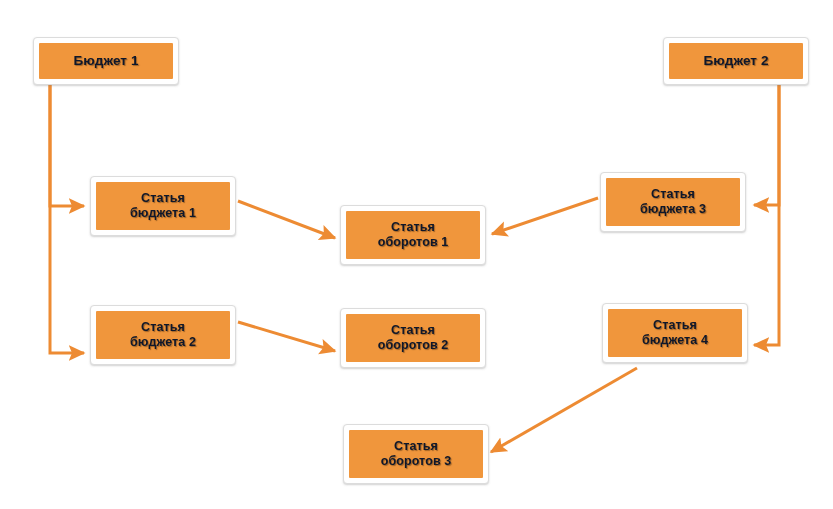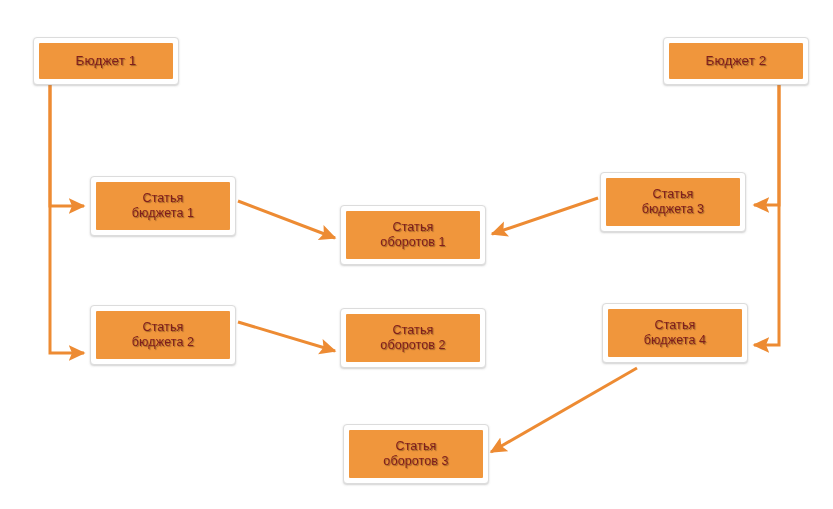--- a/index.html
+++ b/index.html
@@ -40,22 +40,22 @@
     width: 100%;
     height: 100%;
     background: #f0963c;
     display: flex;
     flex-direction: column;
     align-items: center;
     justify-content: center;
     border-radius: 1px;
   }
   .node-label {
-    color: #7f1d1d;
-    font-weight: normal;
+    color: #0f172a;
+    font-weight: bold;
     font-size: 12.5px;
     line-height: 1.22;
     text-align: center;
     letter-spacing: 0.1px;
     text-shadow: 1px 1px 1px rgba(90,55,20,0.55);
     white-space: pre-line;
   }
   .node.budget .node-label {
     font-size: 13.5px;
   }

